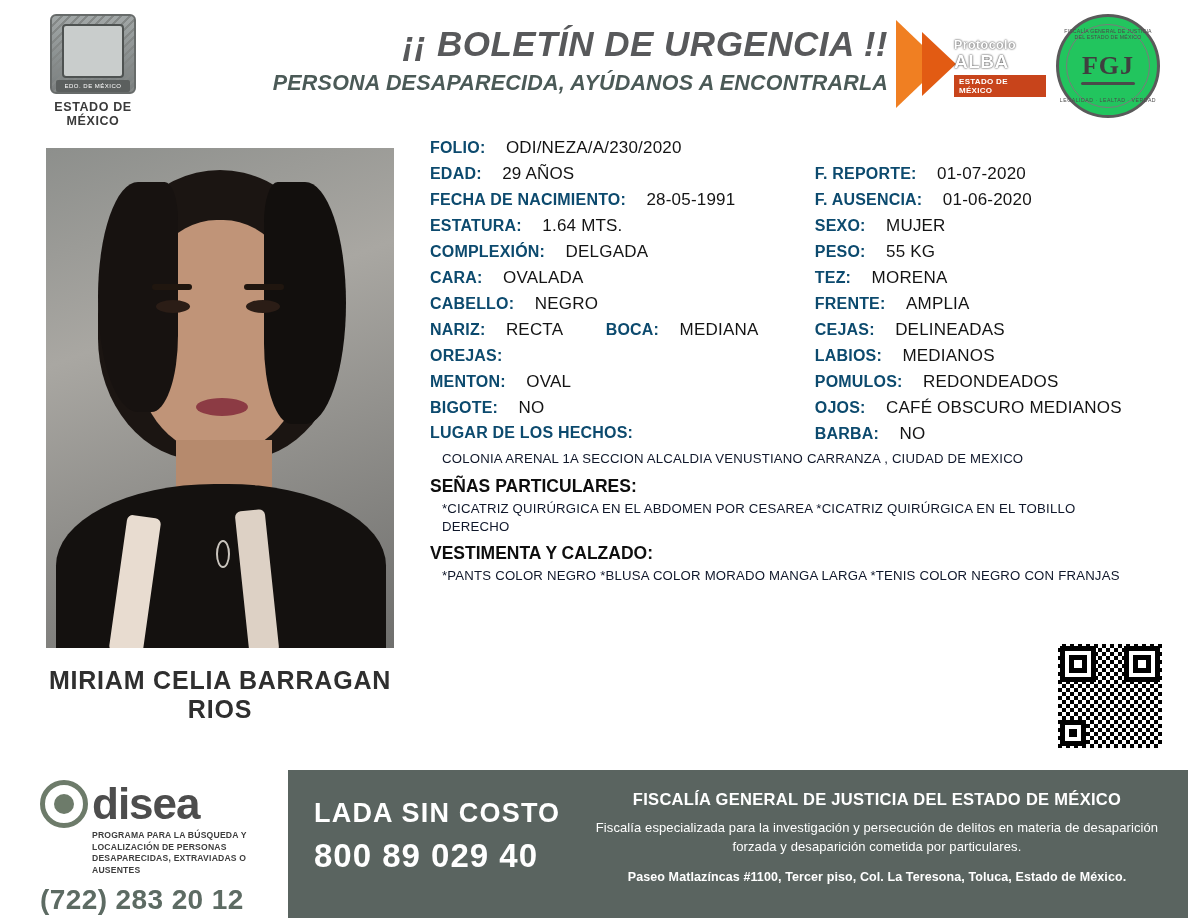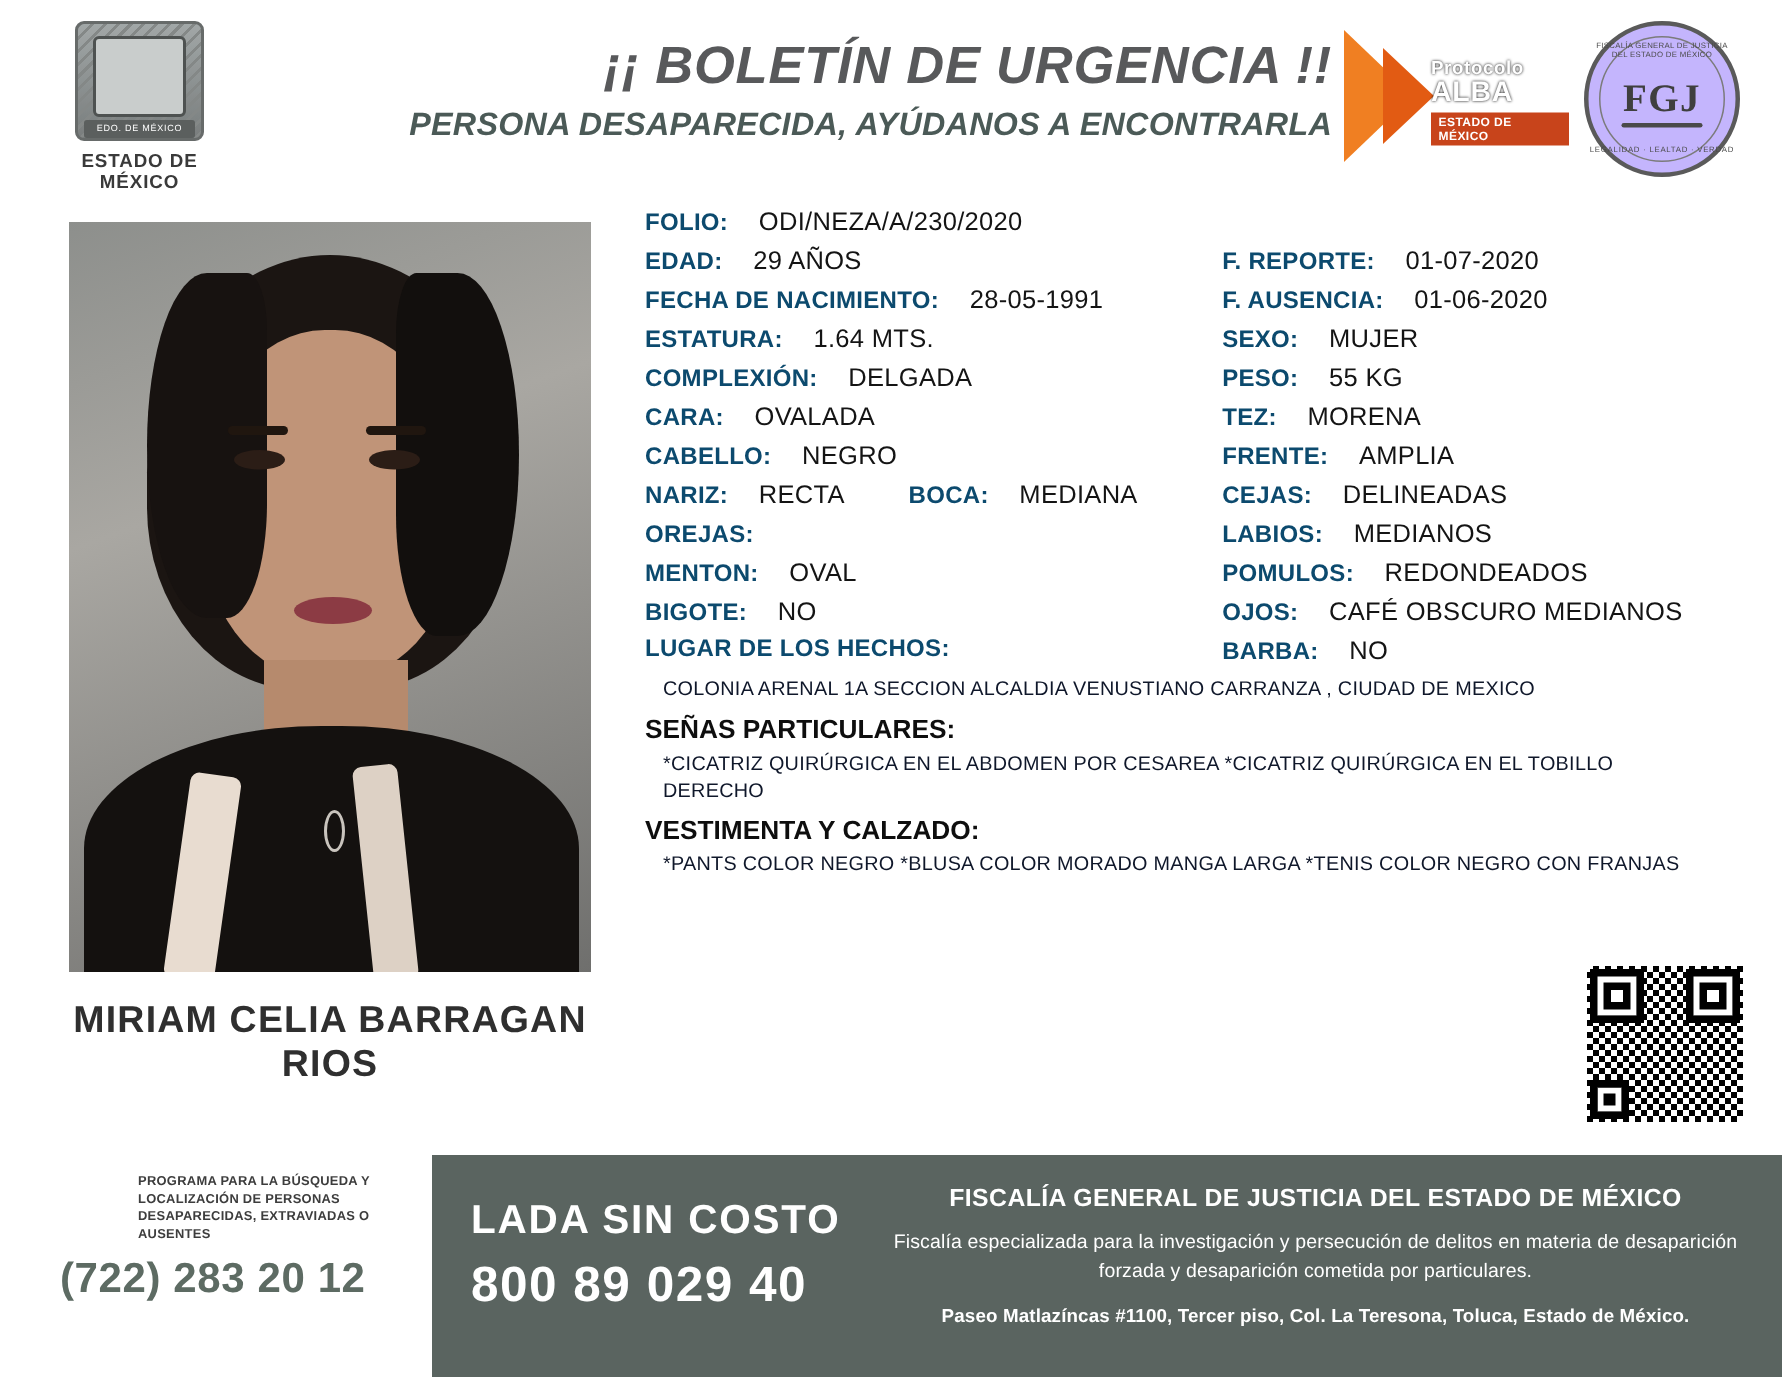--- a/index.html
+++ b/index.html
@@ -132,21 +132,21 @@
     padding: 2px 5px; margin-top: 4px; text-shadow: none;
   }
 
   .logo-fgj {
     position: absolute;
     right: 28px;
     top: 14px;
     width: 104px;
     height: 104px;
     border-radius: 50%;
-    background: #c4b5fd;
+    background: #22c55e;
     border: 3px solid #5a5a5a;
     display: flex;
     align-items: center;
     justify-content: center;
     flex-direction: column;
   }
   .logo-fgj .ring2 {
     position: absolute;
     inset: 7px;
     border: 1px solid #7b7b7b;
@@ -641,20 +641,26 @@
 
 </div>
 
 <div class="qr">
   <div class="qr-bl"></div>
 </div>
 
 <div class="footer">
 
   <div class="disea">
+    <div class="disea-logo">
+      <div class="disea-mark">
+          <div class="dot"></div>
+        </div>
+      <div class="disea-word">disea</div>
+    </div>
     <div class="disea-tag">PROGRAMA PARA LA BÚSQUEDA Y LOCALIZACIÓN DE PERSONAS DESAPARECIDAS, EXTRAVIADAS O AUSENTES</div>
     <div class="disea-phone">(722) 283 20 12</div>
   </div>
 
   <div class="footer-bar">
     <div class="lada">
       <div class="l1">LADA SIN COSTO</div>
       <div class="l2">800 89 029 40</div>
     </div>
     <div class="fgj-block">

